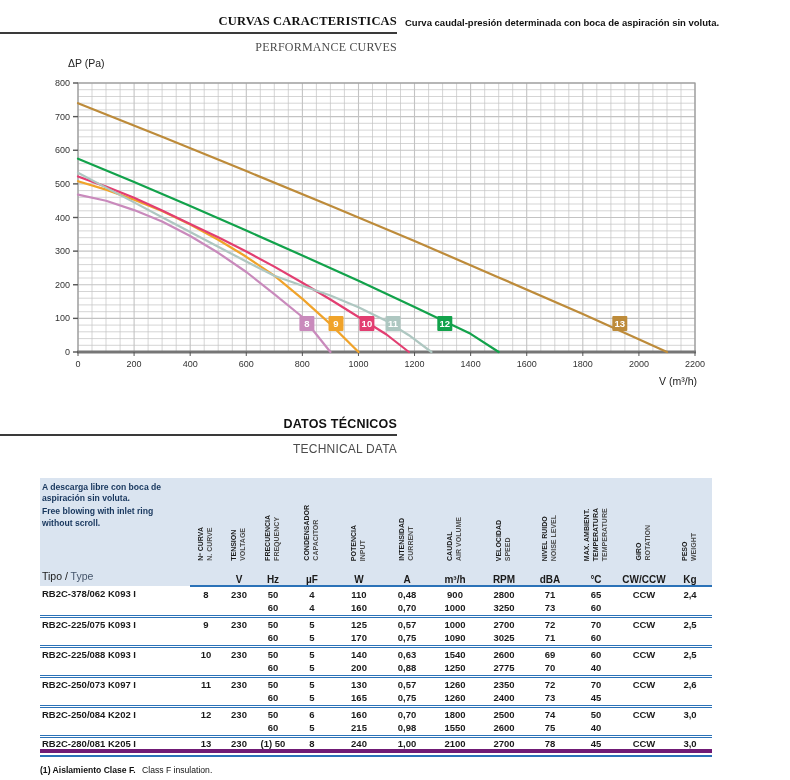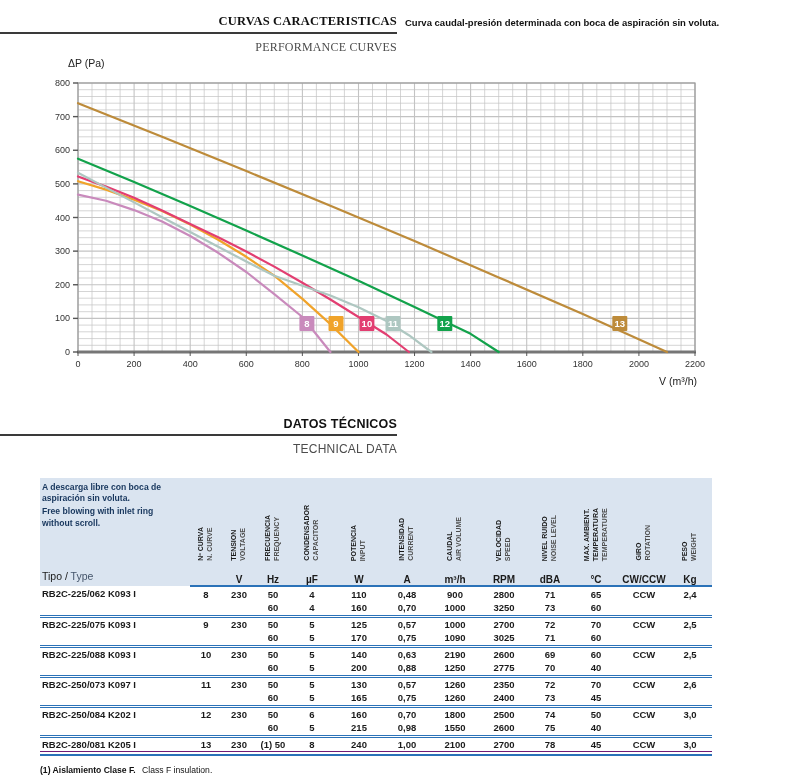--- a/index.html
+++ b/index.html
@@ -30,21 +30,21 @@
   .tipo-label { font-size:10.5px; padding-bottom:2px; }
   .tipo-label .tl-es { font-weight:400; color:#1a1a1a; }
   .tipo-label .tl-en { font-weight:400; color:#44546a; }
   .rot { writing-mode:vertical-rl; transform:rotate(180deg); display:inline-block; font-size:7px; font-weight:700; line-height:1.25; margin-bottom:2px; text-align:left; }
   .rot .rl-es { color:#1a1a1a; }
   .rot .rl-en { color:#4d4d4d; }
   tr.unit-row th { height:19px; vertical-align:middle; text-align:center; font-size:10px; font-weight:700; color:#1a1a1a; border-bottom:2px solid #2b72b8; }
   table.tech tbody td { height:15px; font-size:9.5px; font-weight:700; text-align:center; vertical-align:middle; padding:0 1px; color:#1a1a1a; white-space:nowrap; }
   table.tech tbody td.model { text-align:left; padding-left:2px; }
   tr.group-start td { border-top:3px double #2b72b8; }
-  tr.last-row td { border-bottom:1px solid #701a75; }
+  tr.last-row td { border-bottom:4px solid #701a75; }
   .table-bottom-rule { height:2px; background:#2b72b8; margin-top:2px; }
 
   .footnote { position:absolute; left:40px; top:765px; font-size:8.6px; color:#111; }
   .footnote .fn-b { font-weight:700;margin-top:47px; }
   .footnote .fn-n { font-weight:400; margin-left:4px; }
 </style>
 </head>
 <body>
 
 <div class="page">
@@ -268,21 +268,21 @@
             <th>m³/h</th>
             <th>RPM</th>
             <th>dBA</th>
             <th>°C</th>
             <th>CW/CCW</th>
             <th>Kg</th>
           </tr>
         </thead>
         <tbody>
           <tr>
-            <td class="model">RB2C-225/062 K093 I</td>
+            <td class="model">RB2C-378/062 K093 I</td>
             <td>8</td>
             <td>230</td>
             <td>50</td>
             <td>4</td>
             <td>110</td>
             <td>0,48</td>
             <td>900</td>
             <td>2800</td>
             <td>71</td>
             <td>65</td>
@@ -335,21 +335,21 @@
             <td></td>
           </tr>
           <tr class="group-start">
             <td class="model">RB2C-225/088 K093 I</td>
             <td>10</td>
             <td>230</td>
             <td>50</td>
             <td>5</td>
             <td>140</td>
             <td>0,63</td>
-            <td>2190</td>
+            <td>1540</td>
             <td>2600</td>
             <td>69</td>
             <td>60</td>
             <td>CCW</td>
             <td>2,5</td>
           </tr>
           <tr>
             <td class="model"></td>
             <td></td>
             <td></td>

